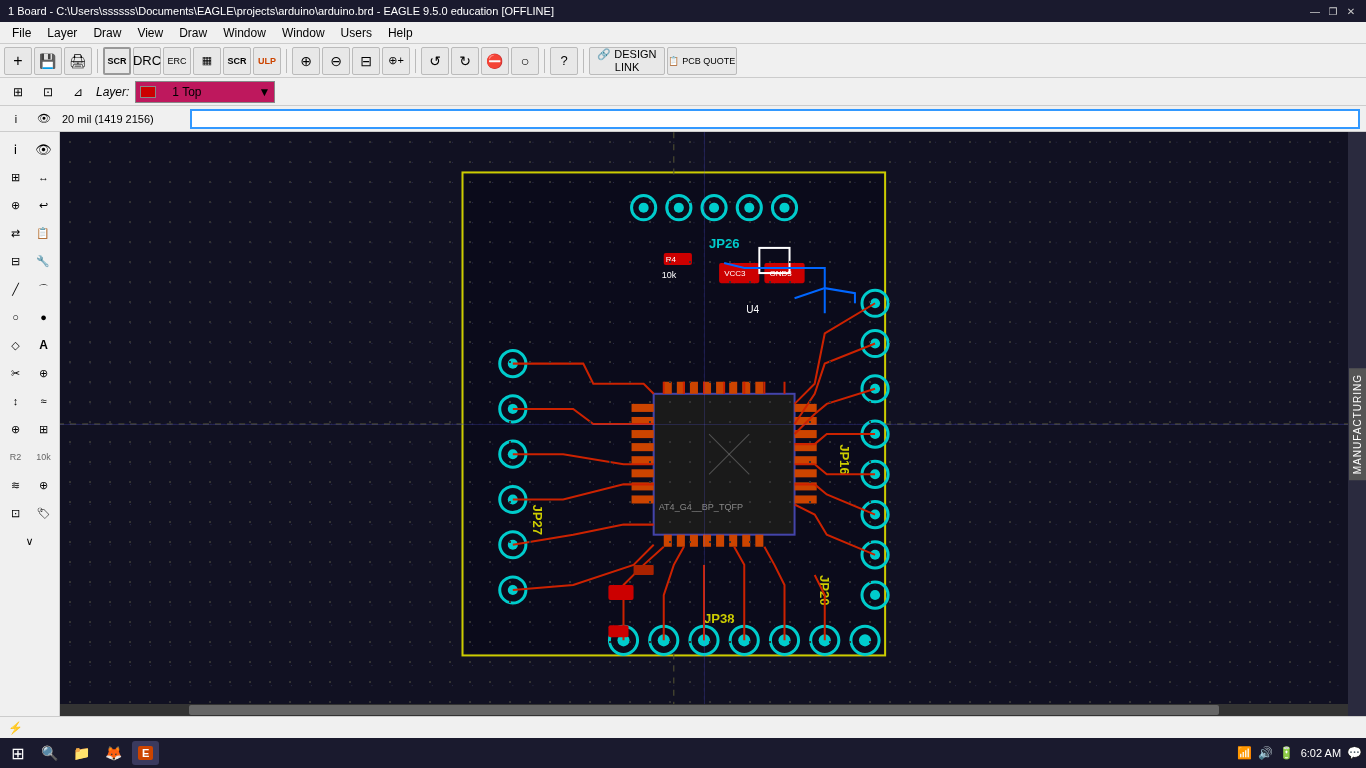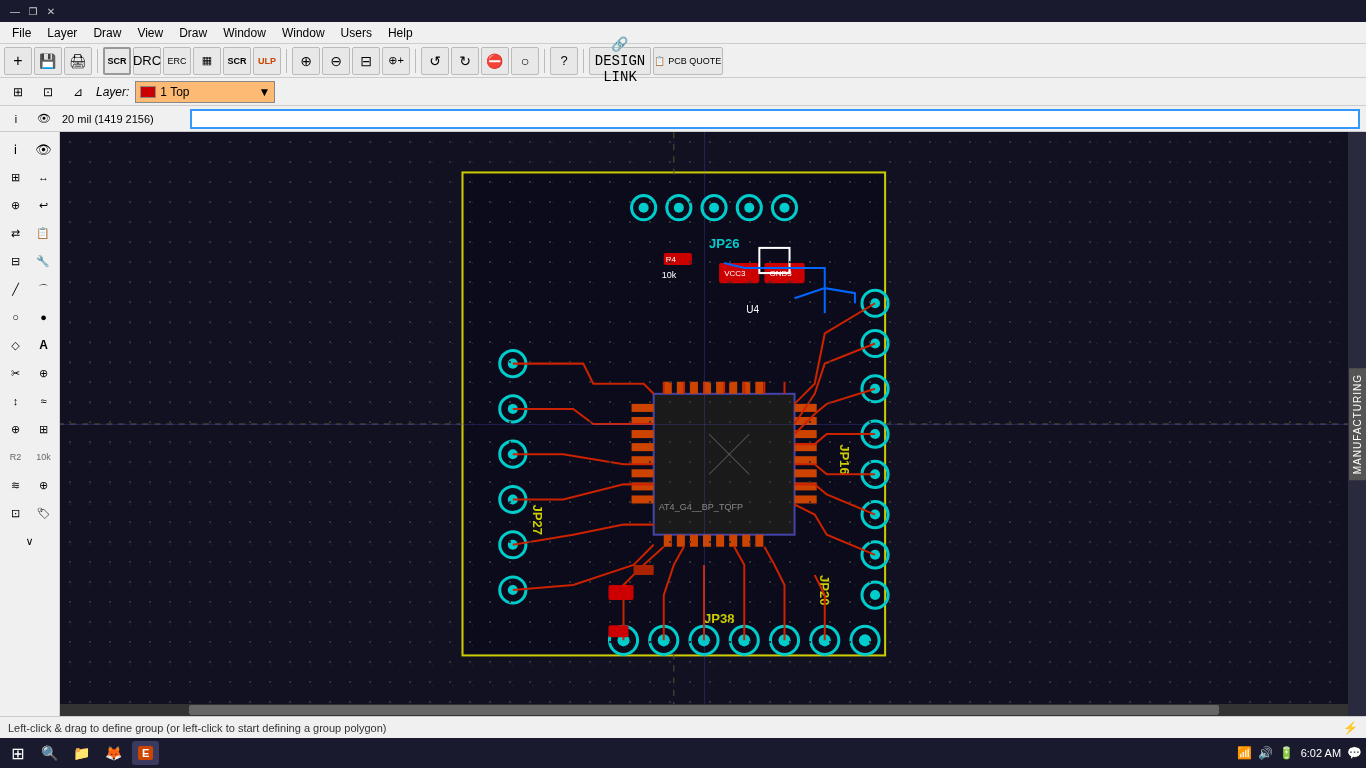--- a/index.html
+++ b/index.html
@@ -68,24 +68,24 @@
       align-items: center;
       padding: 2px 6px;
       gap: 6px;
       border-bottom: 1px solid #ccc;
     }
     #layer-label { font-size: 12px; font-style: italic; }
     #layer-selector {
       display: flex;
       align-items: center;
       border: 1px solid #888;
-      background: #fdba74;
+      background: #be185d;
       height: 22px;
       padding: 0 4px;
-      gap: 4px;
+      gap: 16px;
       cursor: pointer;
       min-width: 140px;
     }
     .layer-color-box { width: 16px; height: 12px; background: #cc0000; border: 1px solid #888; }
 
     
     #info-bar {
       height: 26px;
       background: #f0f0f0;
       display: flex;
@@ -237,20 +237,21 @@
       height: 10px;
       top: 1px;
       background: #666;
       border-radius: 2px;
     }
   </style>
 </head>
 <body>
 
 <div id="title-bar">
+  <span>1 Board - C:\Users\ssssss\Documents\EAGLE\projects\arduino\arduino.brd - EAGLE 9.5.0 education [OFFLINE]</span>
   <div id="title-bar-buttons">
     <button class="title-btn">—</button>
     <button class="title-btn">❐</button>
     <button class="title-btn">✕</button>
   </div>
 </div>
 
 <div id="menu-bar">
   <span class="menu-item">File</span>
   <span class="menu-item">Layer</span>
@@ -280,21 +281,21 @@
   <button class="tb-btn" title="Zoom Standard" style="font-size:14px;">⊟</button>
   <button class="tb-btn" title="Zoom Fit" style="font-size:11px;">⊕+</button>
   <div class="tb-separator"></div>
   <button class="tb-btn" title="Undo" style="font-size:14px;">↺</button>
   <button class="tb-btn" title="Redo" style="font-size:14px;">↻</button>
   <button class="tb-btn" title="Stop" style="font-size:14px;color:red;">⛔</button>
   <button class="tb-btn" title="Action" style="font-size:14px;">○</button>
   <div class="tb-separator"></div>
   <button class="tb-btn" title="Help" style="font-size:13px;">?</button>
   <div class="tb-separator"></div>
-  <button class="tb-btn" title="Design Link" style="width:62px;font-size:14px;font-family:Liberation Mono, monospace;">🔗 DESIGN LINK</button>
+  <button class="tb-btn" title="Design Link" style="width:76px;font-size:11px;">🔗 DESIGN LINK</button>
   <button class="tb-btn" title="PCB Quote" style="width:70px;font-size:9px;">📋 PCB QUOTE</button>
 </div>
 
 <div id="layer-toolbar">
   <button class="tb-btn" style="width:24px;height:24px;font-size:12px;border:none;background:none;">⊞</button>
   <button class="tb-btn" style="width:24px;height:24px;font-size:12px;border:none;background:none;">⊡</button>
   <button class="tb-btn" style="width:24px;height:24px;font-size:12px;border:none;background:none;">⊿</button>
   <span id="layer-label">Layer:</span>
   <div id="layer-selector">
     <div class="layer-color-box"></div>
@@ -577,21 +578,20 @@
       <div id="canvas-scrollbar-thumb"></div>
     </div>
   </div>
 
   <div id="right-panel">
     <div id="manufacturing-label">MANUFACTURING</div>
   </div>
 </div>
 
 <div id="status-bar">
-  <span id="status-text">Left-click &amp; drag to define group (or left-click to start defining a group polygon)</span>
   <span style="color:#ff8800;">⚡</span>
 </div>
 
 <div id="taskbar">
   <div id="taskbar-left">
     <div class="taskbar-btn" style="color:white;font-size:16px;">⊞</div>
     <div class="taskbar-btn" style="color:white;font-size:14px;">🔍</div>
     <div class="taskbar-btn" style="color:#ffcc00;font-size:14px;">📁</div>
     <div class="taskbar-btn" style="font-size:14px;">🦊</div>
     <div class="app-btn">

